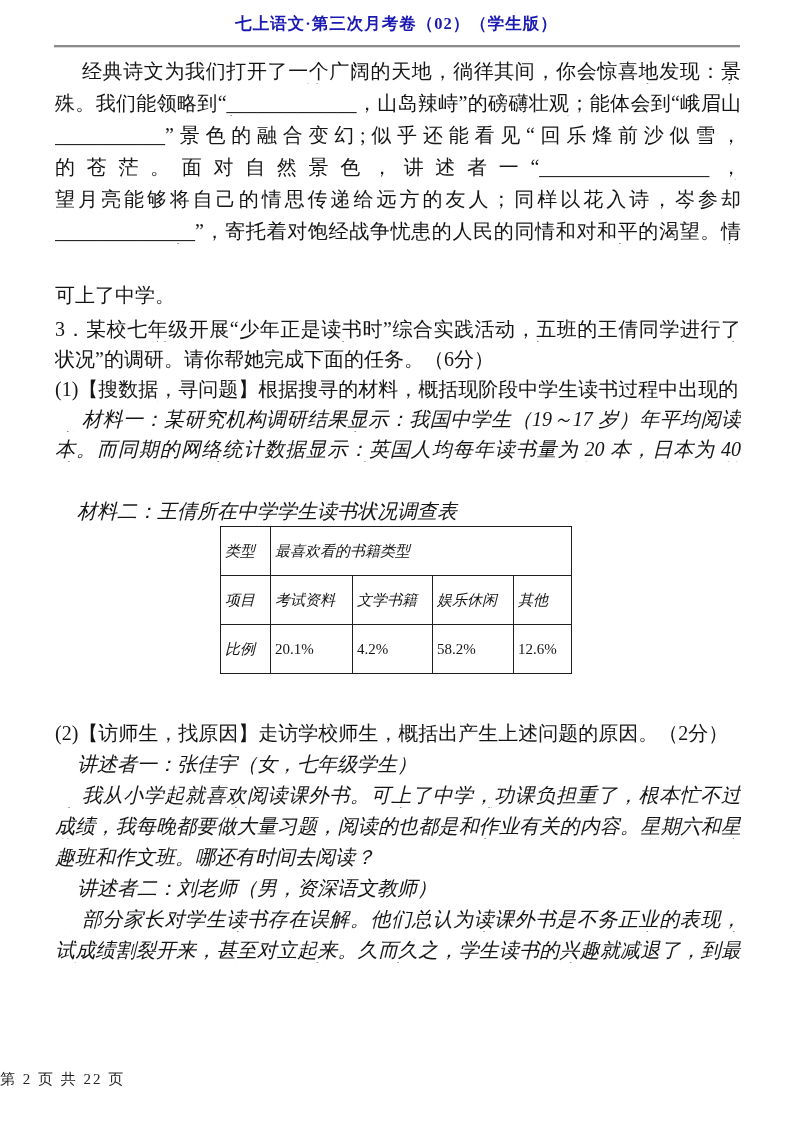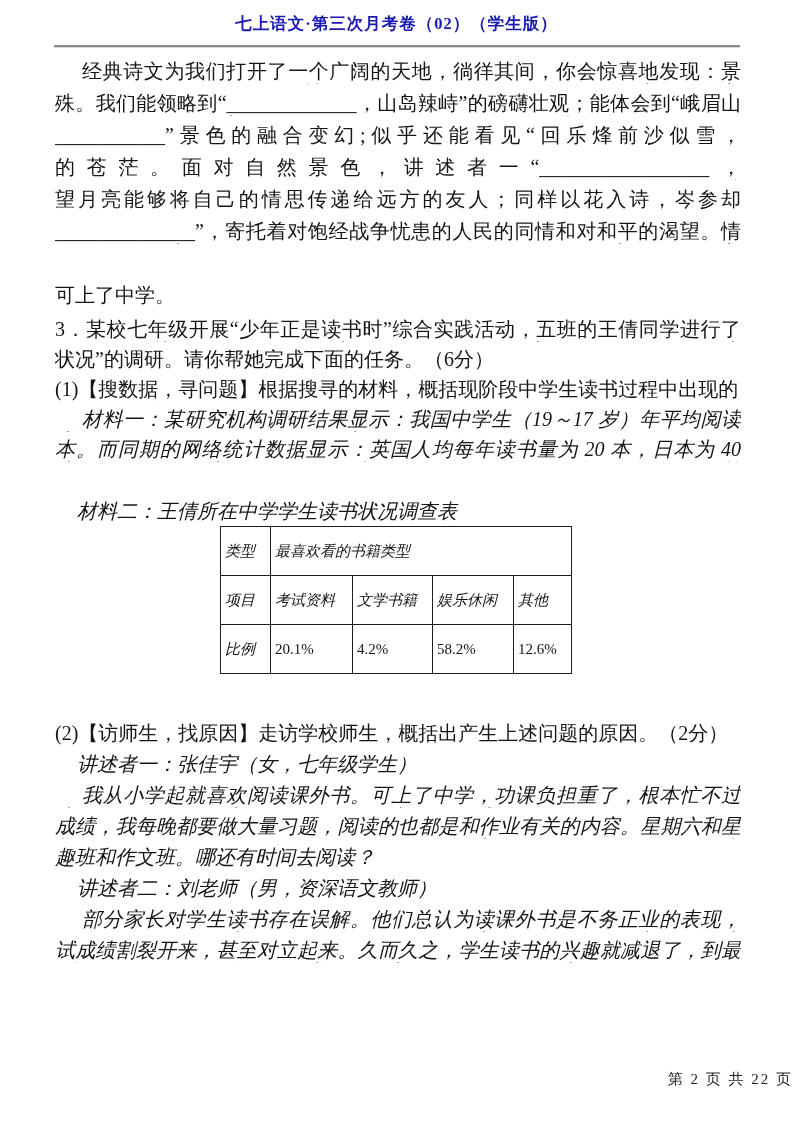--- a/index.html
+++ b/index.html
@@ -26,21 +26,21 @@
   .kai  { font-style:italic; }
   .tbl {
     position:absolute; top:526px; left:220px; border-collapse:collapse;
     table-layout:fixed; font-size:15px; color:#151515;
   }
   .tbl td {
     border:1.5px solid #1f1f1f; text-align:left; vertical-align:middle;
     padding:4px; height:40px; overflow:hidden;
   }
   .ftr {
-    position:absolute; top:1070px; left:0; width:100%; text-align:right;
+    position:absolute; top:1070px; left:0; width:100%; text-align:left;
     font-size:15px; color:#242424; letter-spacing:2px;
   }
 </style>
 </head>
 <body>
 
 <div class="page">
 
   <div class="hdr">七上语文·第三次月考卷（02）（学生版）</div>
   <div class="hr"></div>

